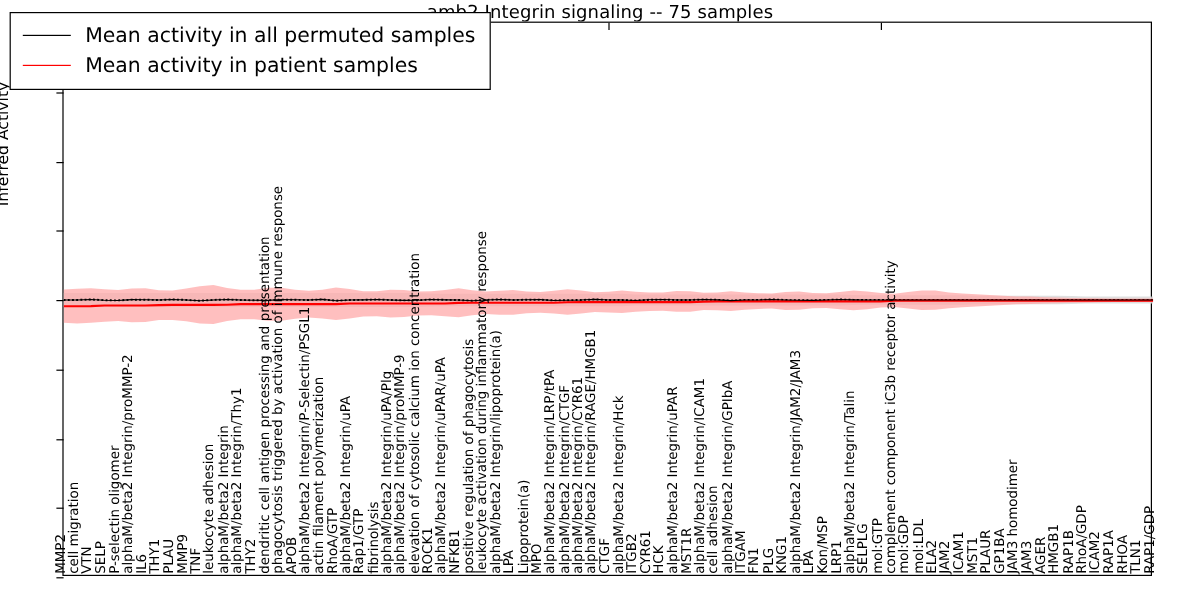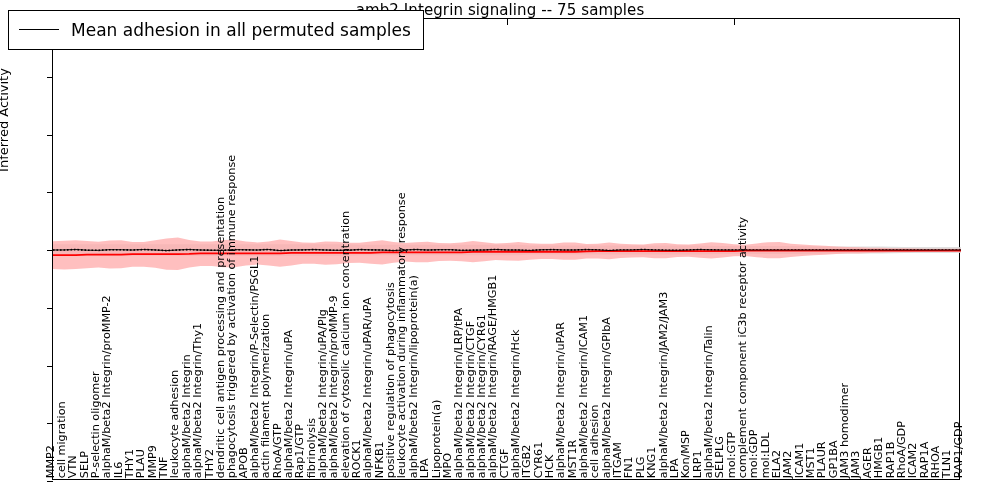--- a/index.html
+++ b/index.html
@@ -159,17 +159,21 @@
       <div class="xcat" style="left: 877.55px;">RAP1A</div>
       <div class="xcat" style="left: 888.9px;">RHOA</div>
       <div class="xcat" style="left: 900.25px;">TLN1</div>
       <div class="xcat" style="left: 911.6px;">RAP1/GDP</div>
     </div>
 
 
   <div id="legend">
     <div class="legrow">
       <span class="legline" style="border-top:1.6px solid #000;"></span>
-      <span class="legtext">Mean adhesion in all permuted samples</span>
+      <span class="legtext">Mean activity in all permuted samples</span>
+    </div>
+    <div class="legrow">
+      <span class="legline" style="border-top:1.6px solid #ff0000;"></span>
+      <span class="legtext">Mean activity in patient samples</span>
     </div>
   </div>
 
 </div>
 
 </body></html>

